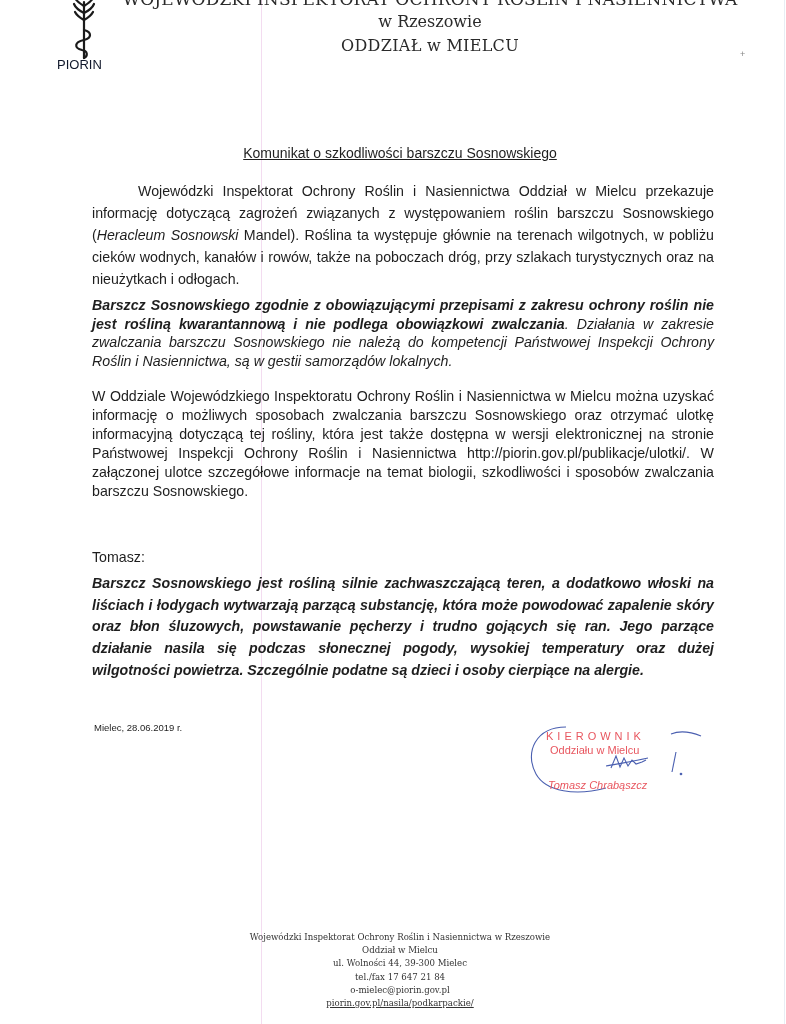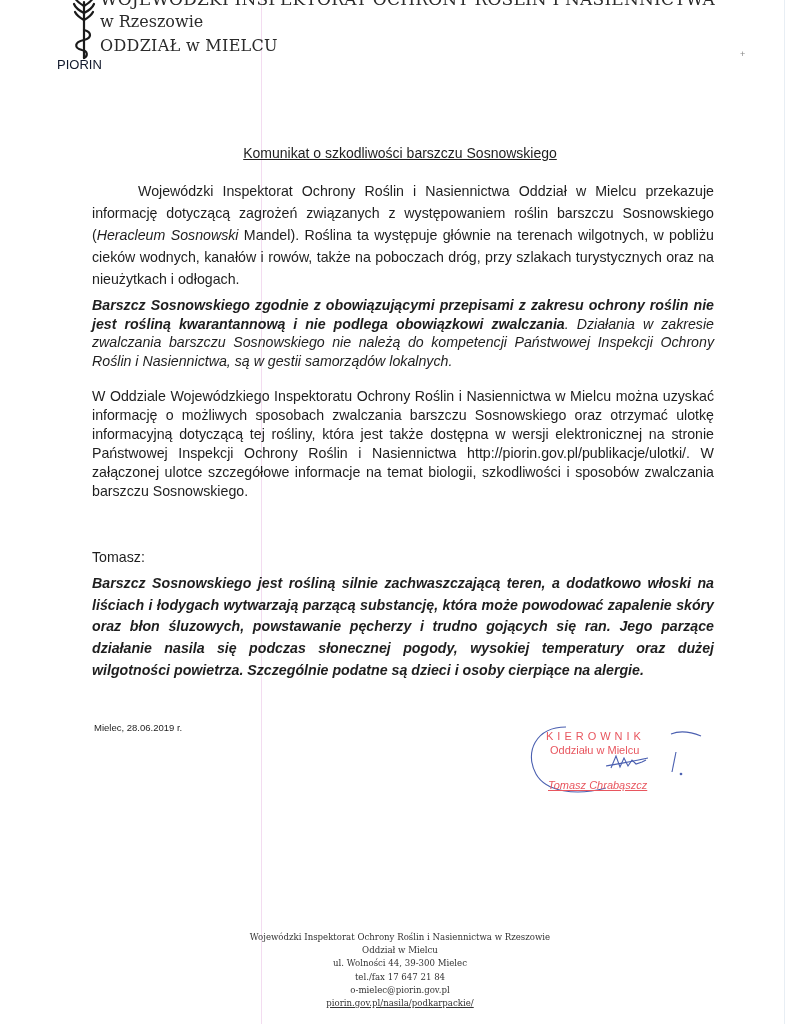--- a/index.html
+++ b/index.html
@@ -19,21 +19,21 @@
     .logo {
       position: absolute; left: 52px; top: 0; width: 60px; height: 80px;
     }
     .logo svg { position: absolute; left: 14px; top: 0; }
     .logo-text {
       position: absolute; left: 58px; top: 53px;
       font-family: "Liberation Sans", sans-serif; font-size: 13px; color: #0f172a;
       letter-spacing: 0px;
     }
     .hdr {
-      position: absolute; left: 100px; width: 660px; text-align: left;
+      position: absolute; left: 100px; width: 660px; text-align: center;
       font-family: "DejaVu Serif", serif; color: #2a2a2a;
     }
     .hdr.l1 { top: -11px; font-size: 17px; letter-spacing: 0.2px; }
     .hdr.l2 { top: 12px; font-size: 16px; }
     .hdr.l3 { top: 36px; font-size: 16px; letter-spacing: 0.3px; }
     .speck { position: absolute; left: 740px; top: 49px; width: 4px; height: 4px; color: #888; font-size: 9px; }
 
     
     .title {
       position: absolute; left: 80px; width: 640px; top: 145px; text-align: center;
@@ -49,21 +49,21 @@
     .p2 .i { font-style: italic; }
     .p3 { top: 387px; line-height: 19px; }
     .uwagi { position: absolute; left: 92px; top: 549px; font-size: 14.2px; }
     .p4 { top: 573px; font-weight: bold; font-style: italic; line-height: 21.7px; }
     .date { position: absolute; left: 94px; top: 722px; font-size: 9.5px; }
 
     
     .stamp { position: absolute; left: 506px; top: 722px; width: 220px; height: 90px; }
     .stamp .k { position: absolute; left: 40px; top: 8px; color: #e8565f; font-size: 11px; letter-spacing: 4px; }
     .stamp .o { position: absolute; left: 44px; top: 22px; color: #e8565f; font-size: 11px; }
-    .stamp .n { position: absolute; left: 42px; top: 57px; color: #e8565f; font-size: 11px; font-style: italic; text-decoration: underline; }
+    .stamp .n { position: absolute; left: 42px; top: 57px; color: #e8565f; font-size: 11px; font-style: italic; }
     .stamp svg { position: absolute; left: 0; top: 0; }
 
     
     .footer {
       position: absolute; left: 200px; width: 400px; top: 931px; text-align: center;
       font-family: "DejaVu Serif", serif; font-size: 8.6px; line-height: 13.2px; color: #333;
     }
     .footer .link { text-decoration: underline; }
   </style>
 </head>

